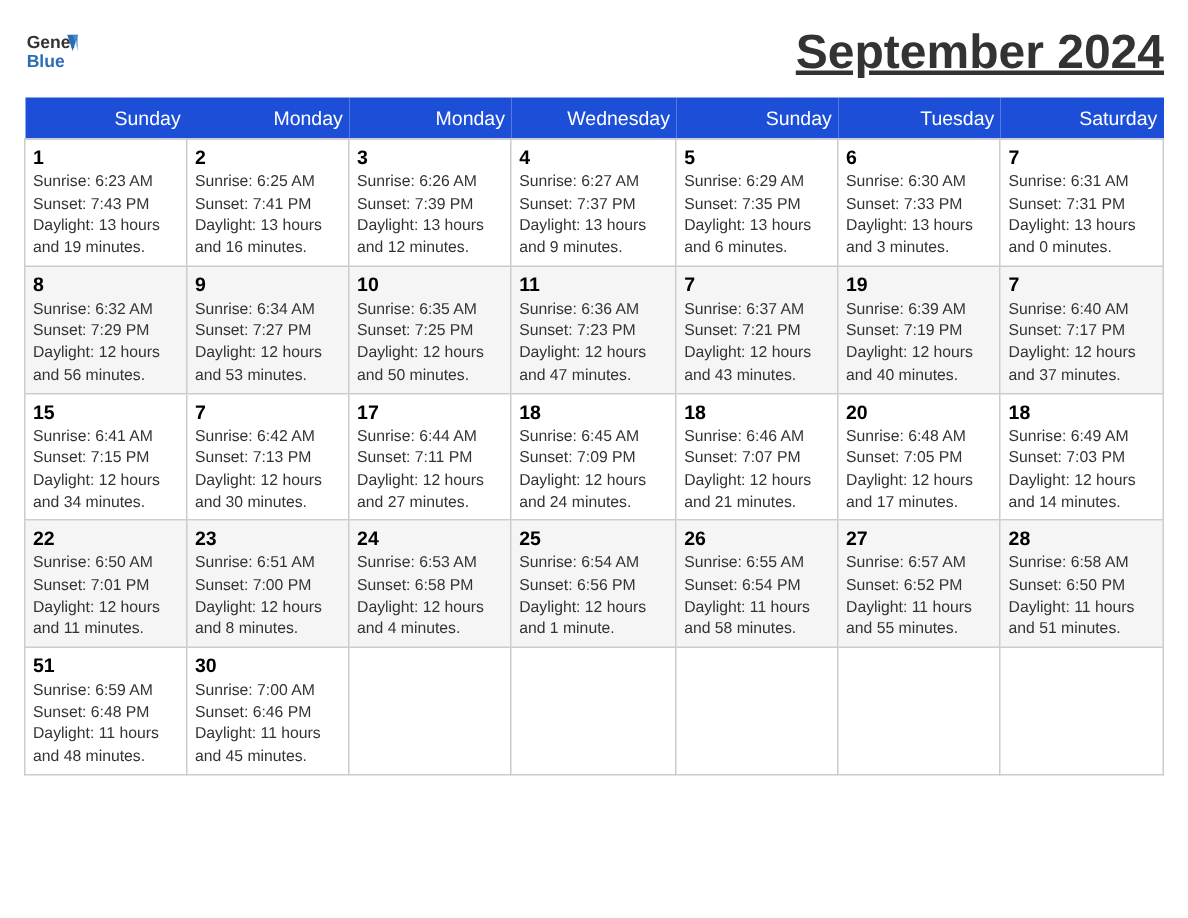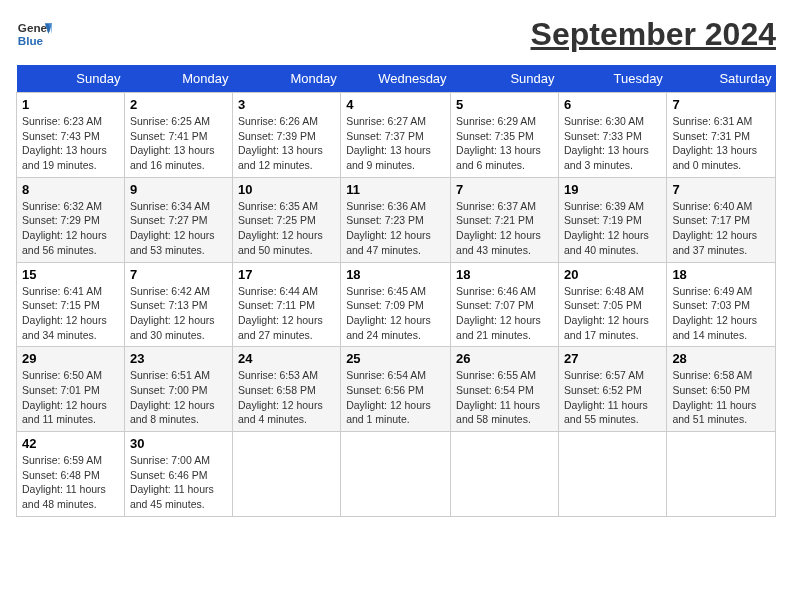--- a/index.html
+++ b/index.html
@@ -276,21 +276,21 @@
         <span class="day-num">18</span>
         <div class="day-info">
           Sunrise: 6:49 AM<br>
           Sunset: 7:03 PM<br>
           Daylight: 12 hours and 14 minutes.
         </div>
       </td>
       </tr>
       <tr>
         <td>
-        <span class="day-num">29</span>
+        <span class="day-num">22</span>
         <div class="day-info">
           Sunrise: 6:50 AM<br>
           Sunset: 7:01 PM<br>
           Daylight: 12 hours and 11 minutes.
         </div>
       </td>
         <td>
         <span class="day-num">23</span>
         <div class="day-info">
           Sunrise: 6:51 AM<br>
@@ -334,21 +334,21 @@
         <span class="day-num">28</span>
         <div class="day-info">
           Sunrise: 6:58 AM<br>
           Sunset: 6:50 PM<br>
           Daylight: 11 hours and 51 minutes.
         </div>
       </td>
       </tr>
       <tr>
         <td>
-        <span class="day-num">42</span>
+        <span class="day-num">51</span>
         <div class="day-info">
           Sunrise: 6:59 AM<br>
           Sunset: 6:48 PM<br>
           Daylight: 11 hours and 48 minutes.
         </div>
       </td>
         <td>
         <span class="day-num">30</span>
         <div class="day-info">
           Sunrise: 7:00 AM<br>

